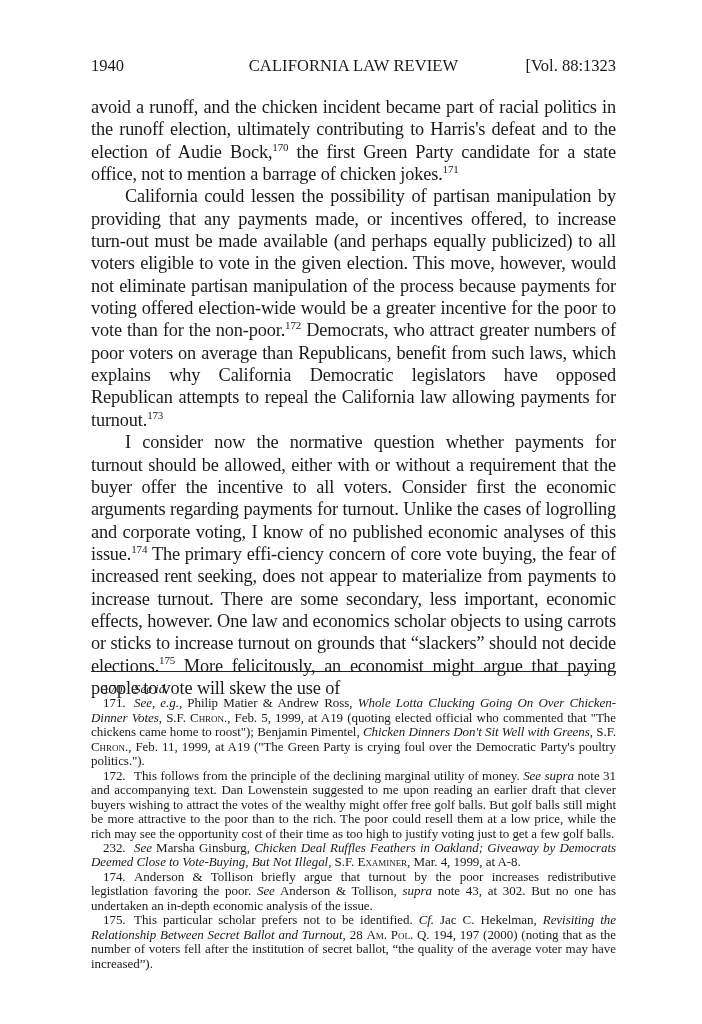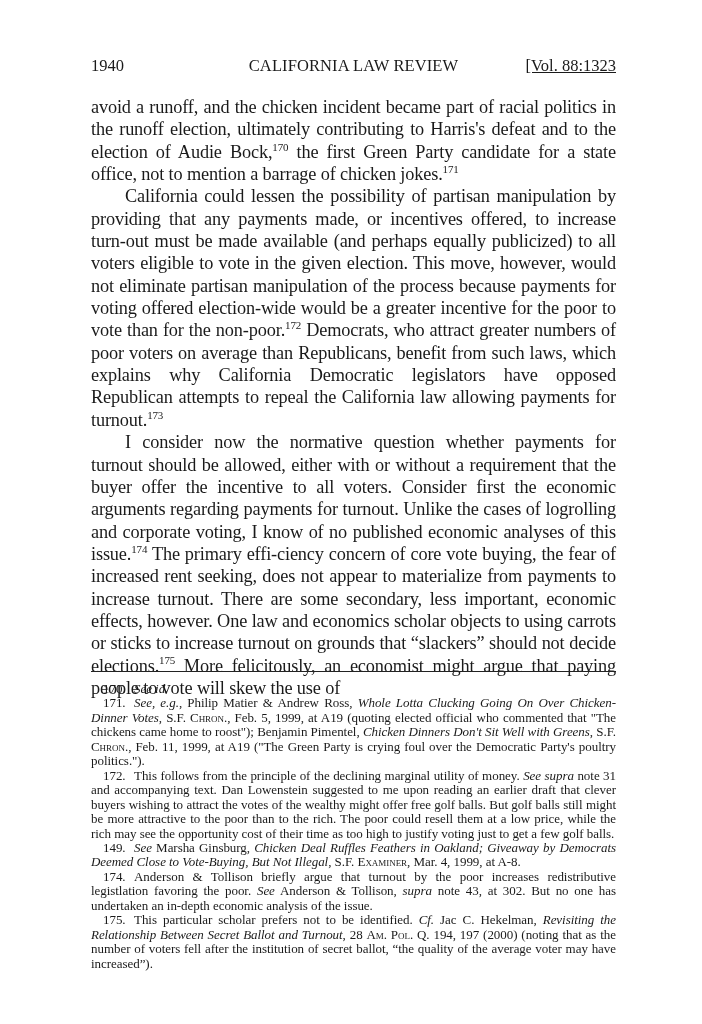--- a/index.html
+++ b/index.html
@@ -3,21 +3,21 @@
 <meta charset="utf-8">
 <style>
   html, body { margin: 0; padding: 0; background: #ffffff; }
   body { width: 702px; height: 1024px; position: relative; overflow: hidden;
          font-family: "Liberation Serif", "DejaVu Serif", serif; color: #1a1a1a; }
   .page { position: absolute; left: 91px; width: 525px; top: 0; }
   .running-head { position: absolute; top: 55px; left: 0; width: 525px; height: 22px;
                   font-size: 16.5px; line-height: 22px; }
   .running-head .pg { position: absolute; left: 0; top: 0; }
   .running-head .journal { position: absolute; left: 0; width: 525px; text-align: center; letter-spacing: 0.1px; }
-  .running-head .vol { position: absolute; right: 0; top: 0; text-decoration: underline; }
+  .running-head .vol { position: absolute; right: 0; top: 0; }
   .body { position: absolute; top: 96px; left: 0; width: 525px; font-size: 18.3px; line-height: 22.35px;
           text-align: justify; letter-spacing: -0.15px; }
   .body p { margin: 0; }
   .body p.indent { text-indent: 34px; }
   sup { font-size: 60%; line-height: 0; vertical-align: 0.65em; margin-top: 44px; }
   .rule { position: absolute; top: 671px; left: 0; width: 525px; height: 0; border-top: 1.3px solid #222; }
   .notes { position: absolute; top: 682px; left: 0; width: 525px; font-size: 13px; line-height: 14.45px;
            text-align: justify; letter-spacing: -0.05px; }
   .notes p { margin: 0; text-indent: 12px; }
   .notes .num { display: inline-block; width: 31px; text-indent: 0; }
@@ -43,20 +43,20 @@
 
   <div class="rule"></div>
 
   <div class="notes">
     <p><span class="num">170.</span><i>See id.</i></p>
 
     <p><span class="num">171.</span><i>See, e.g.</i><span>, Philip Matier &amp; Andrew Ross, </span><i>Whole Lotta Clucking Going On Over Chicken-Dinner Votes</i><span>, S.F. </span><span class="sc">Chron</span><span>., Feb. 5, 1999, at A19 (quoting elected official who commented that "The chickens came home to roost"); Benjamin Pimentel, </span><i>Chicken Dinners Don't Sit Well with Greens</i><span>, S.F. </span><span class="sc">Chron</span><span>., Feb. 11, 1999, at A19 ("The Green Party is crying foul over the Democratic Party's poultry politics.").</span></p>
 
     <p><span class="num">172.</span><span>This follows from the principle of the declining marginal utility of money. </span><i>See supra</i><span> note 31 and accompanying text. Dan Lowenstein suggested to me upon reading an earlier draft that clever buyers wishing to attract the votes of the wealthy might offer free golf balls. But golf balls still might be more attractive to the poor than to the rich. The poor could resell them at a low price, while the rich may see the opportunity cost of their time as too high to justify voting just to get a few golf balls.</span></p>
 
-    <p><span class="num">149.</span><i>See</i><span> Marsha Ginsburg, </span><i>Chicken Deal Ruffles Feathers in Oakland; Giveaway by Democrats Deemed Close to Vote-Buying, But Not Illegal</i><span>, S.F. </span><span class="sc">Examiner</span><span>, Mar. 4, 1999, at A-8.</span></p>
+    <p><span class="num">232.</span><i>See</i><span> Marsha Ginsburg, </span><i>Chicken Deal Ruffles Feathers in Oakland; Giveaway by Democrats Deemed Close to Vote-Buying, But Not Illegal</i><span>, S.F. </span><span class="sc">Examiner</span><span>, Mar. 4, 1999, at A-8.</span></p>
 
     <p><span class="num">174.</span><span>Anderson &amp; Tollison briefly argue that turnout by the poor increases redistributive legistlation favoring the poor. </span><i>See</i><span> Anderson &amp; Tollison, </span><i>supra</i><span> note 43, at 302. But no one has undertaken an in-depth economic analysis of the issue.</span></p>
 
     <p><span class="num">175.</span><span>This particular scholar prefers not to be identified. </span><i>Cf.</i><span> Jac C. Hekelman, </span><i>Revisiting the Relationship Between Secret Ballot and Turnout</i><span>, 28 </span><span class="sc">Am. Pol. Q.</span><span> 194, 197 (2000) (noting that as the number of voters fell after the institution of secret ballot, “the quality of the average voter may have increased”).</span></p>
   </div>
 
 </div>
 
 </body></html>

